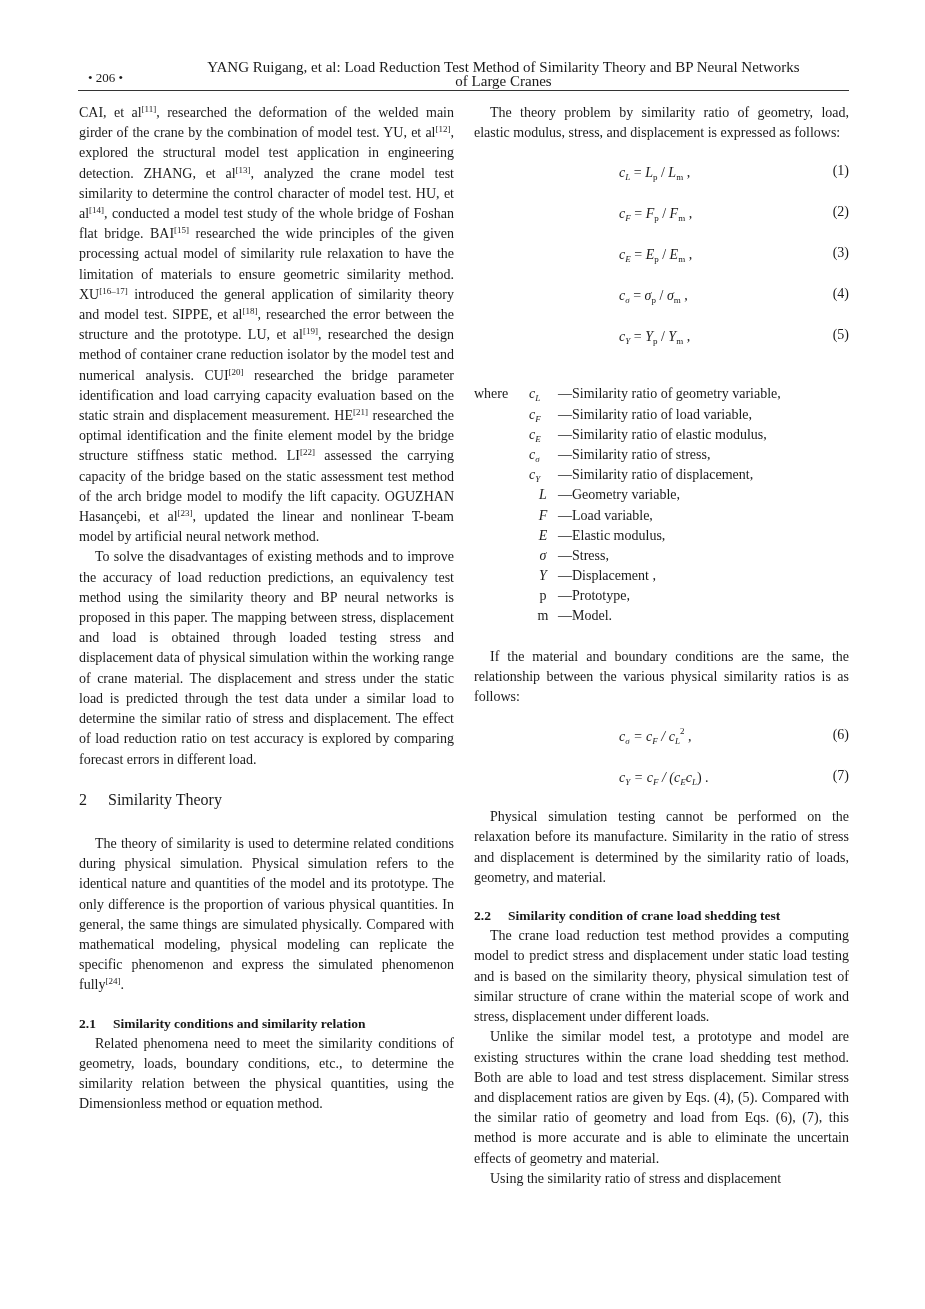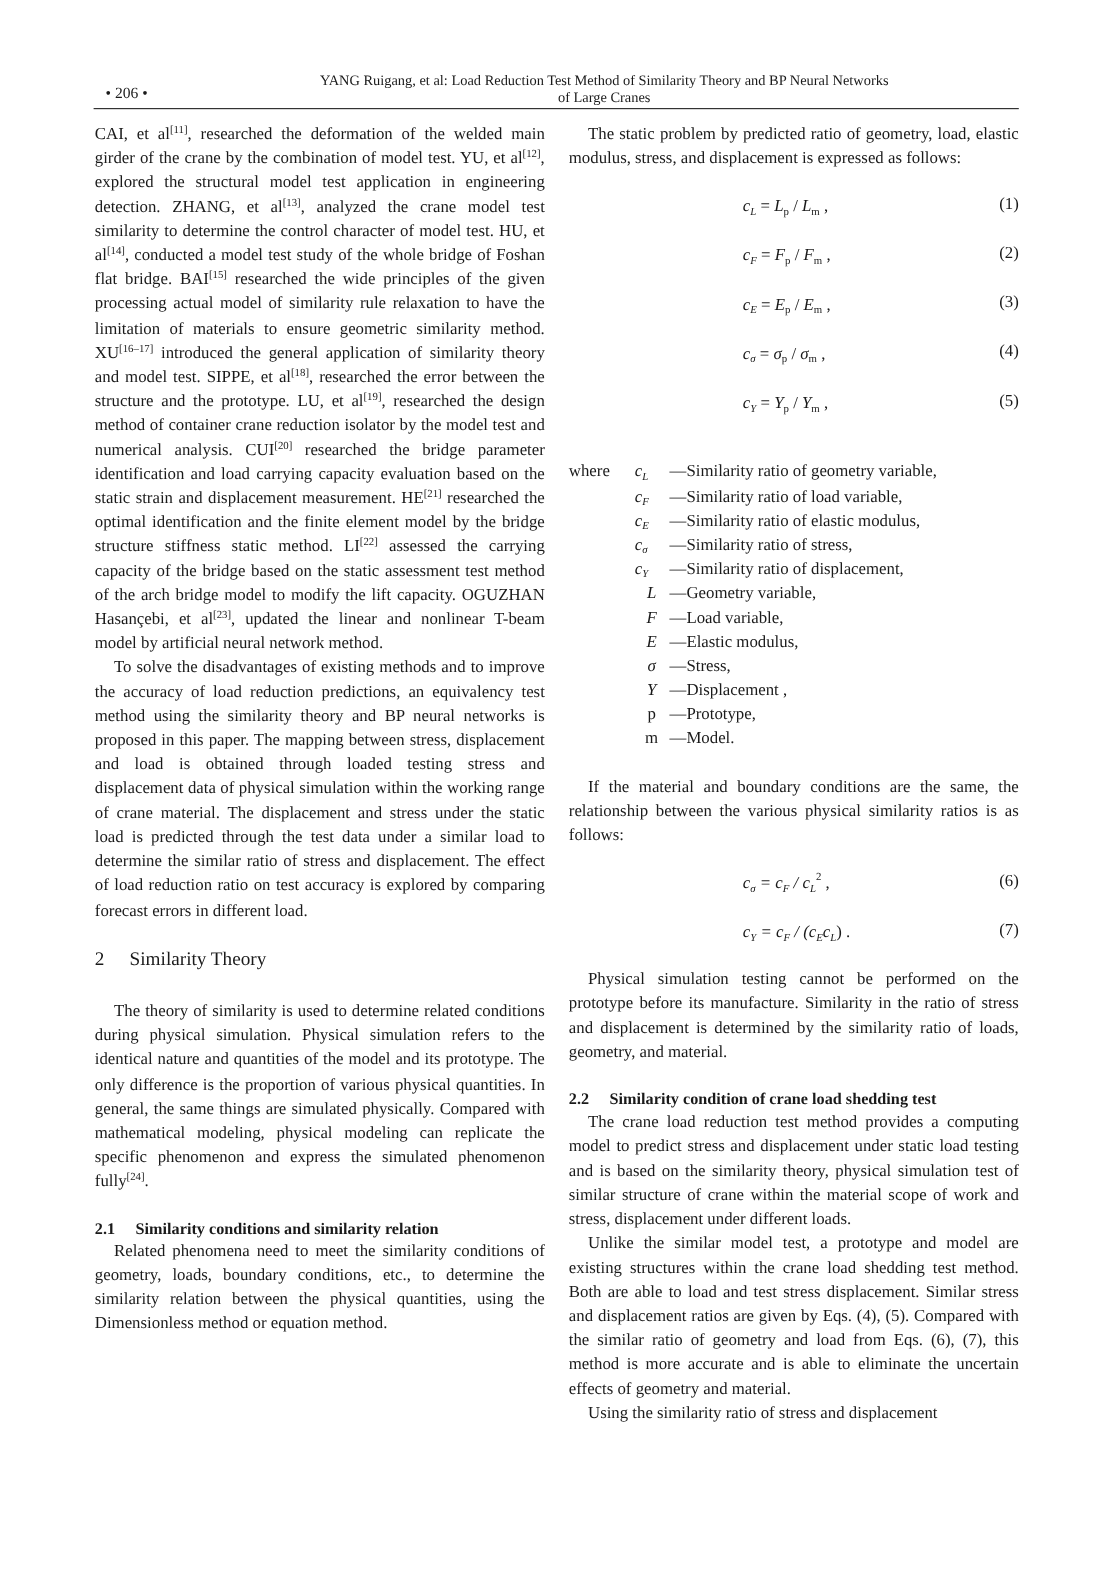--- a/index.html
+++ b/index.html
@@ -10,21 +10,21 @@
   }
   .header {
     position: absolute; left: 78px; top: 58px; width: 771px; height: 32px;
     border-bottom: 1px solid #333;
   }
   .page-num {
     position: absolute; left: 10px; top: 12px; font-size: 13px;
   }
   .running-title {
     position: absolute; left: 120px; right: 40px; top: 2px;
-    text-align: center; font-size: 12px; line-height: 14px;
+    text-align: center; font-size: 15px; line-height: 14px;
   }
   .col {
     position: absolute; top: 103px; width: 375px;
     font-size: 14px; line-height: 20.2px; text-align: justify;
   }
   .col-left { left: 79px; }
   .col-right { left: 474px; }
   p { margin: 0; }
   .indent { text-indent: 16px; }
   sup { font-size: 9px; line-height: 0; vertical-align: 5px; }
@@ -82,21 +82,21 @@
     <span>The theory of similarity is used to determine related conditions during physical simulation. Physical simulation refers to the identical nature and quantities of the model and its prototype. The only difference is the proportion of various physical quantities. In general, the same things are simulated physically. Compared with mathematical modeling, physical modeling can replicate the specific phenomenon and express the simulated phenomenon fully</span><sup>[24]</sup><span>.</span>
   </p>
 
   <div class="h3">
     <span class="num">2.1</span><span>Similarity conditions and similarity relation</span>
   </div>
   <p class="indent">Related phenomena need to meet the similarity conditions of geometry, loads, boundary conditions, etc., to determine the similarity relation between the physical quantities, using the Dimensionless method or equation method.</p>
 </div>
 
 <div class="col col-right">
-  <p class="indent">The static problem by predicted ratio of geometry, load, elastic modulus, stress, and displacement is expressed as follows:</p>
+  <p class="indent">The theory problem by similarity ratio of geometry, load, elastic modulus, stress, and displacement is expressed as follows:</p>
   <div class="spacer"></div>
 
   <div class="eq">
     <span class="expr"><i>c</i><sub><i>L</i></sub><span> = </span><i>L</i><sub>p</sub><span> / </span><i>L</i><sub>m</sub><span> ,</span></span>
     <span class="tag">(1)</span>
   </div>
   <div class="eq">
     <span class="expr"><i>c</i><sub><i>F</i></sub><span> = </span><i>F</i><sub>p</sub><span> / </span><i>F</i><sub>m</sub><span> ,</span></span>
     <span class="tag">(2)</span>
   </div>
@@ -172,21 +172,21 @@
   <div class="eq">
     <span class="expr"><i>c</i><sub><i>σ</i></sub><i> = c</i><sub><i>F</i></sub><i> / c</i><sub><i>L</i></sub><sup class="p2">2</sup><span> ,</span></span>
     <span class="tag">(6)</span>
   </div>
   <div class="eq">
     <span class="expr"><i>c</i><sub><i>Y</i></sub><i> = c</i><sub><i>F</i></sub><i> / (c</i><sub><i>E</i></sub><i>c</i><sub><i>L</i></sub><span>) .</span></span>
     <span class="tag">(7)</span>
   </div>
 
   <div style="height:8px"></div>
-  <p class="indent">Physical simulation testing cannot be performed on the prototype before its manufacture. Similarity in the ratio of stress and displacement is determined by the similarity ratio of loads, geometry, and material.</p>
+  <p class="indent">Physical simulation testing cannot be performed on the relaxation before its manufacture. Similarity in the ratio of stress and displacement is determined by the similarity ratio of loads, geometry, and material.</p>
 
   <div class="h3">
     <span class="num">2.2</span><span>Similarity condition of crane load shedding test</span>
   </div>
   <p class="indent">The crane load reduction test method provides a computing model to predict stress and displacement under static load testing and is based on the similarity theory, physical simulation test of similar structure of crane within the material scope of work and stress, displacement under different loads.</p>
   <p class="indent">Unlike the similar model test, a prototype and model are existing structures within the crane load shedding test method. Both are able to load and test stress displacement. Similar stress and displacement ratios are given by Eqs. (4), (5). Compared with the similar ratio of geometry and load from Eqs. (6), (7), this method is more accurate and is able to eliminate the uncertain effects of geometry and material.</p>
   <p class="indent">Using the similarity ratio of stress and displacement</p>
 </div>
 
 </body></html>

